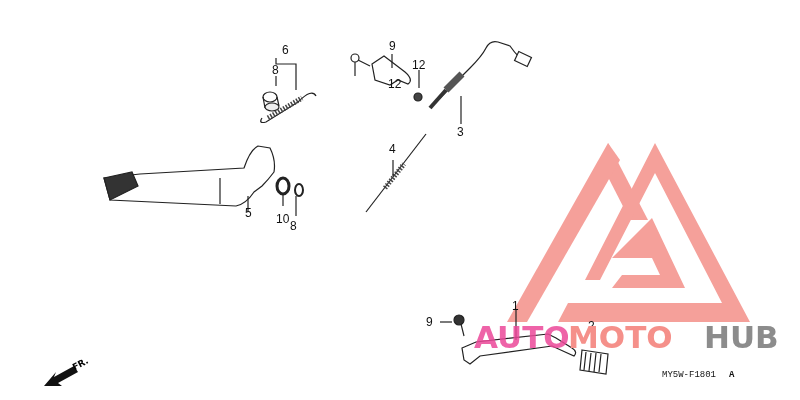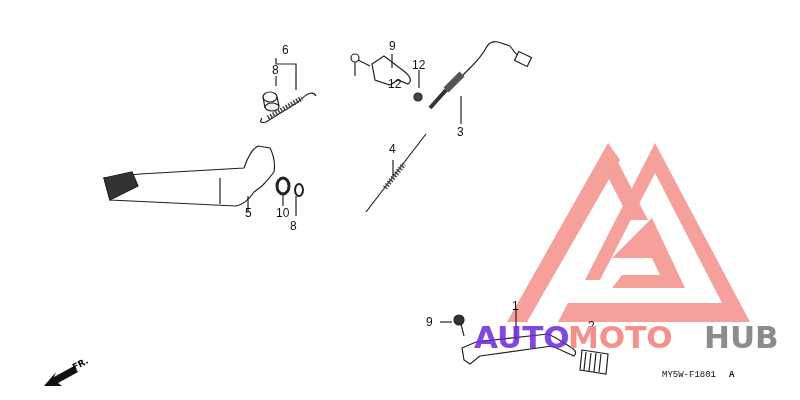--- a/index.html
+++ b/index.html
@@ -82,27 +82,27 @@
   </svg>
 
   <span class="callout" style="left:282px;top:44px;">6</span>
   <span class="callout" style="left:272px;top:64px;">8</span>
   <span class="callout" style="left:389px;top:40px;">9</span>
   <span class="callout" style="left:348px;top:78px;margin-left:40px;">12</span>
   <span class="callout" style="left:412px;top:59px;">12</span>
   <span class="callout" style="left:457px;top:126px;">3</span>
   <span class="callout" style="left:389px;top:143px;">4</span>
   <span class="callout" style="left:245px;top:207px;">5</span>
-  <span class="callout" style="left:276px;top:207px;">10</span>
+  <span class="callout" style="left:276px;top:213px;">10</span>
   <span class="callout" style="left:290px;top:220px;">8</span>
   <span class="callout" style="left:426px;top:316px;">9</span>
   <span class="callout" style="left:512px;top:300px;">1</span>
   <span class="callout" style="left:588px;top:320px;">2</span>
 
   <span class="fr" style="left:72px;top:359px;">FR.</span>
 
-  <span class="wm" style="left:474px;top:322px;color:#6d28d9;opacity:0.85;">AUTO</span>
+  <span class="wm" style="left:474px;top:322px;color:#ec4899;opacity:0.85;">AUTO</span>
   <span class="wm" style="left:568px;top:322px;color:#f5908a;">MOTO</span>
   <span class="wm" style="left:704px;top:322px;color:#8c8c8c;">HUB</span>
 
   <span class="code" style="left:662px;top:370px;">MY5W-F1801</span>
   <span class="code" style="left:729px;top:370px;font-weight:bold;">A</span>
 </div>
 
 </body></html>

